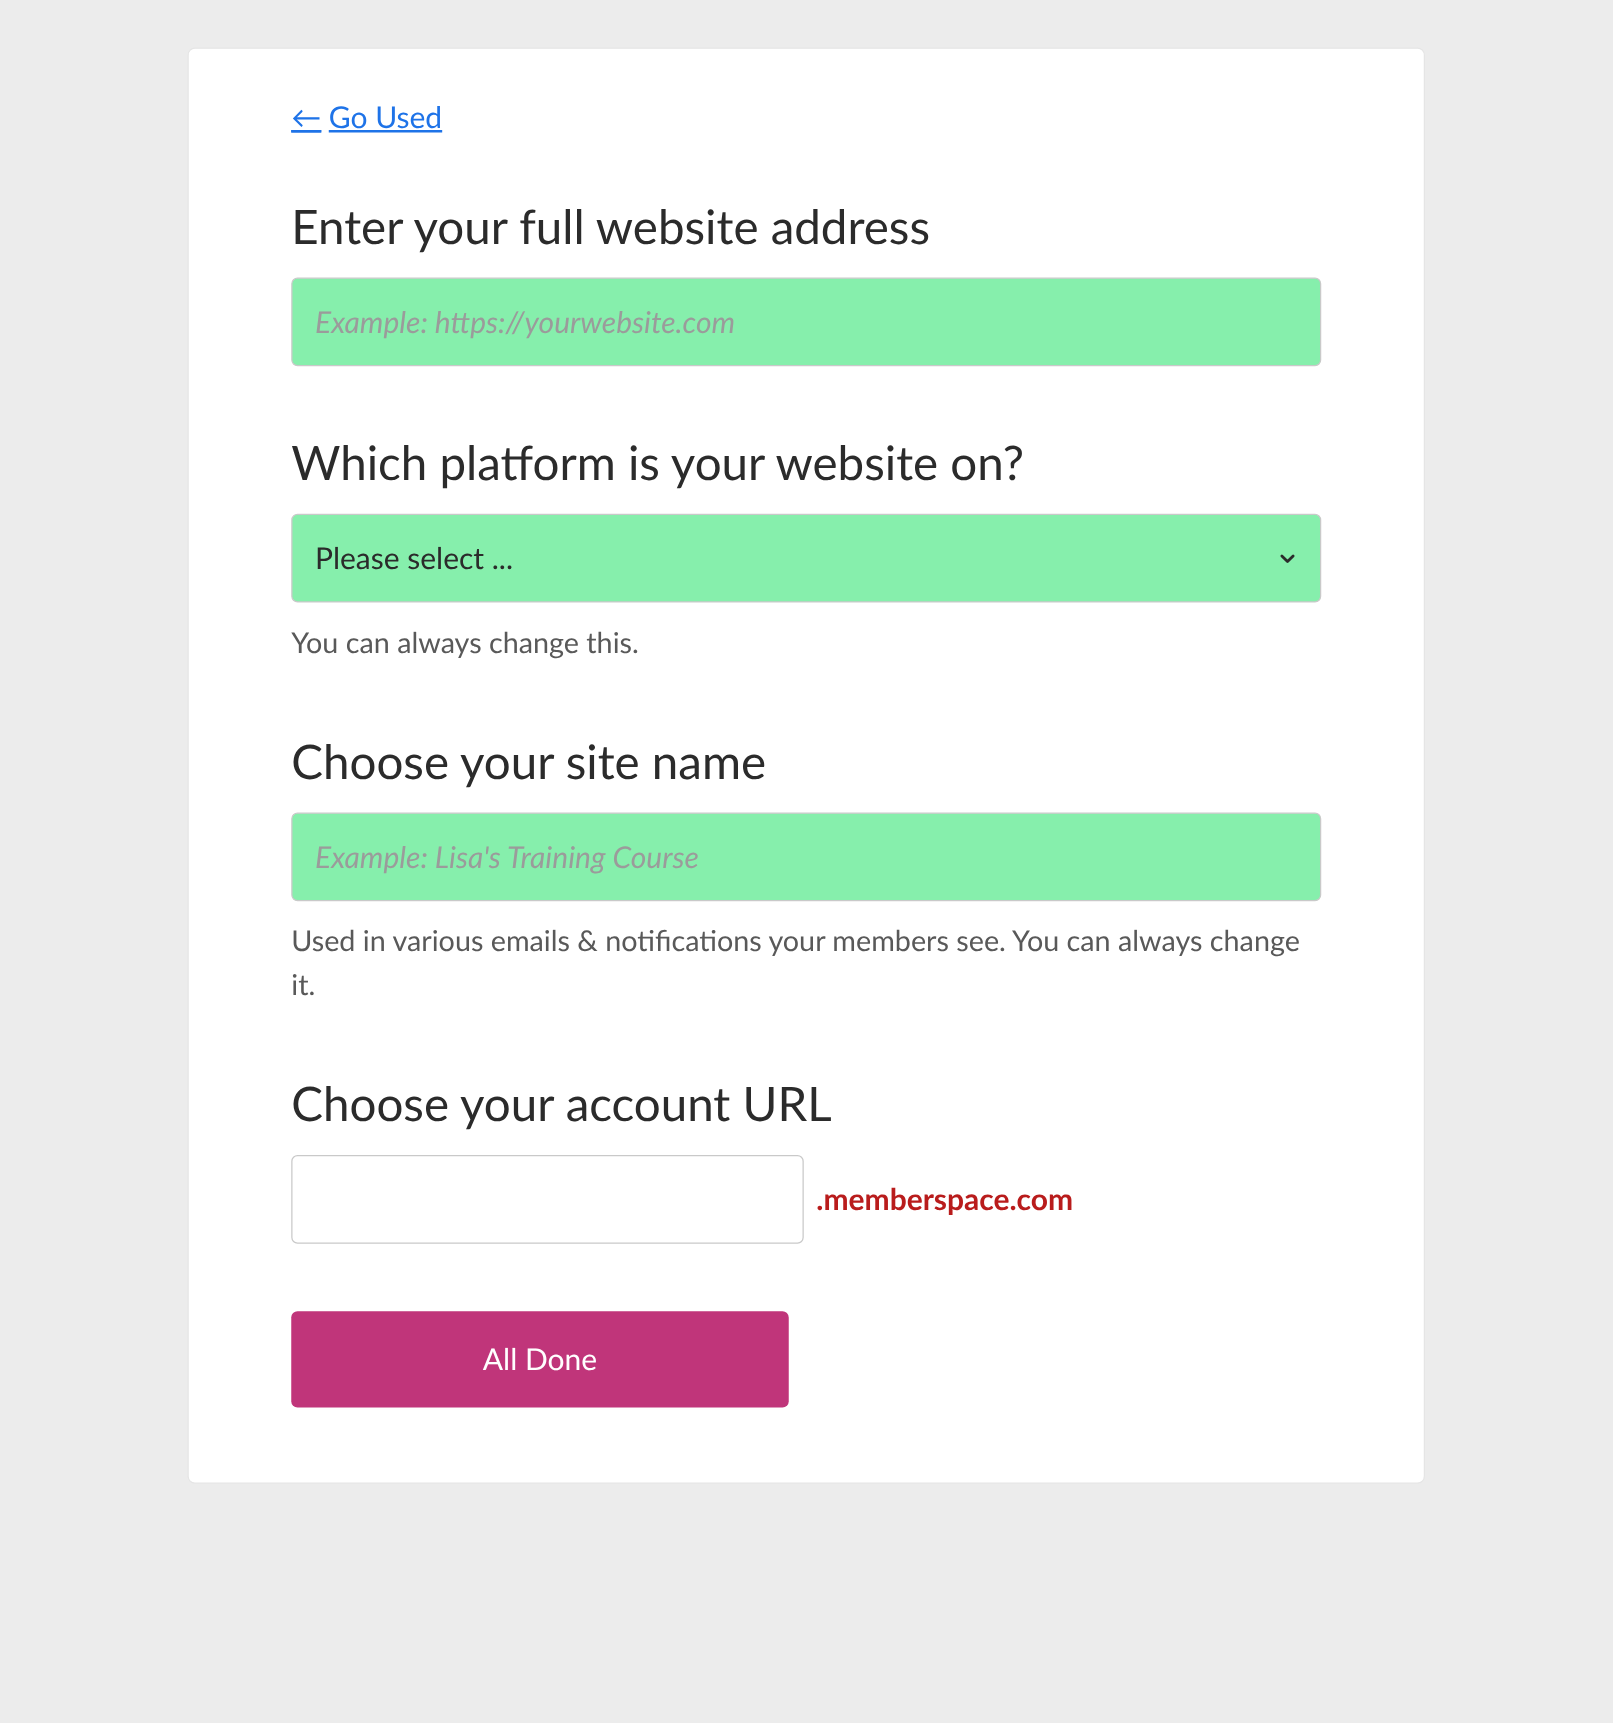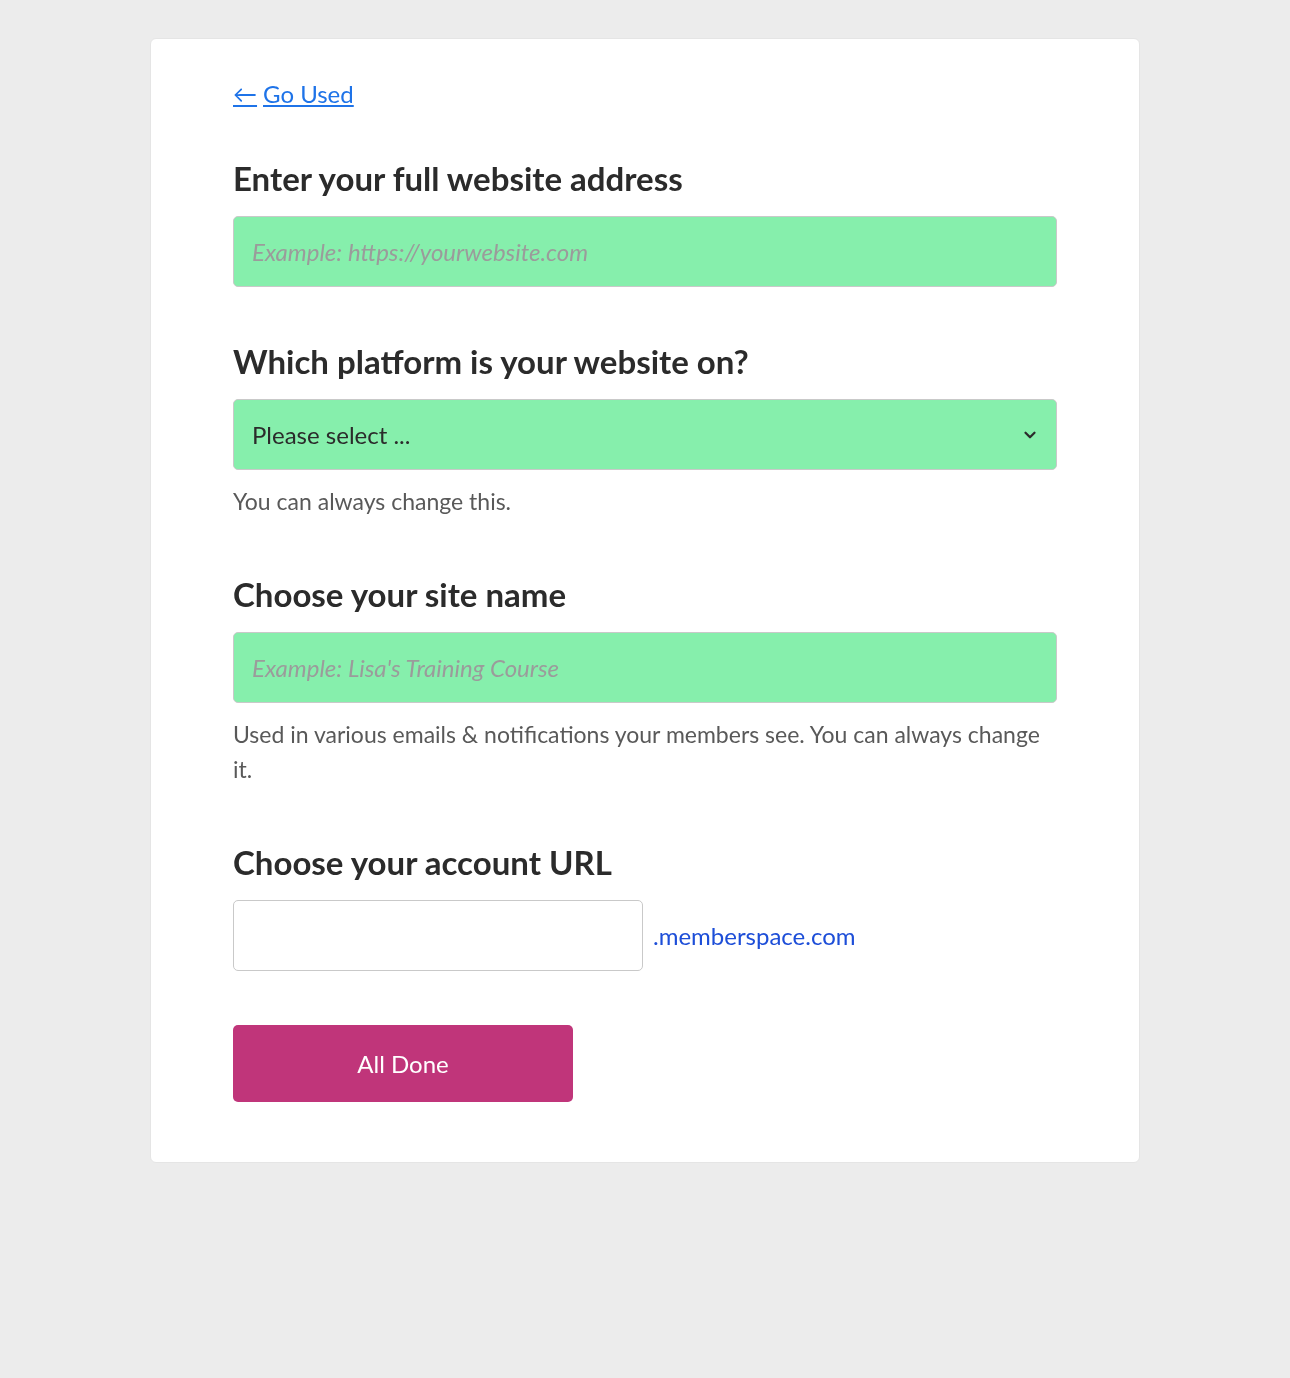--- a/index.html
+++ b/index.html
@@ -29,22 +29,22 @@
       font-size: 24px;
       text-decoration: underline;
     }
     .form-group {
       margin-top: 54px;
     }
     .form-group.first {
       margin-top: 50px;
     }
     .form-label {
-      font-size: 33px;
-      font-weight: 700;
+      font-size: 38px;
+      font-weight: 400;
       color: #2b2b2b;
       display: block;
       margin-bottom: 18px;
     }
     .text-input, .select-input {
       width: 100%;
       border: 1px solid #c9c9c9;
       border-radius: 5px;
       padding: 20px 18px;
       font-size: 24px;
@@ -99,31 +99,31 @@
       border: 1px solid #c9c9c9;
       border-radius: 5px;
       padding: 20px 18px;
       font-size: 24px;
       font-family: inherit;
       color: #2b2b2b;
       background: #fff;
     }
     .url-suffix {
       font-size: 24px;
-      font-weight: 400;
-      color: #1d4ed8;
+      font-weight: 700;
+      color: #b91c1c;
     }
     .submit-button {
       margin-top: 54px;
       background: #c0357a;
       color: #fff;
       border: none;
       border-radius: 5px;
       padding: 24px 0;
-      width: 340px;
+      width: 398px;
       font-size: 24px;
       font-family: inherit;
       cursor: pointer;
       text-align: center;
     }
   </style>
 </head>
 <body>
 
 <div class="card">

